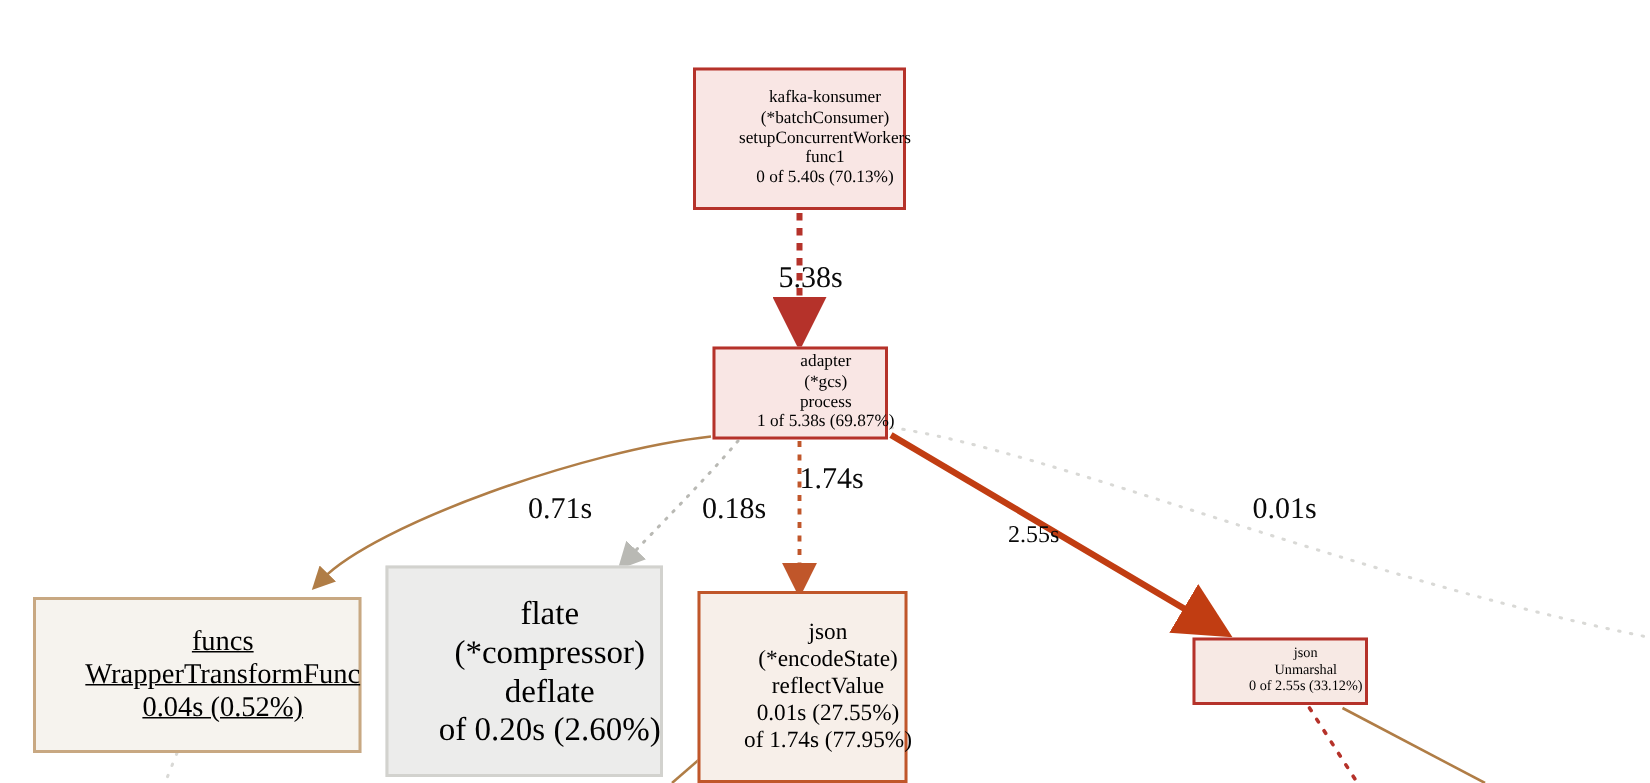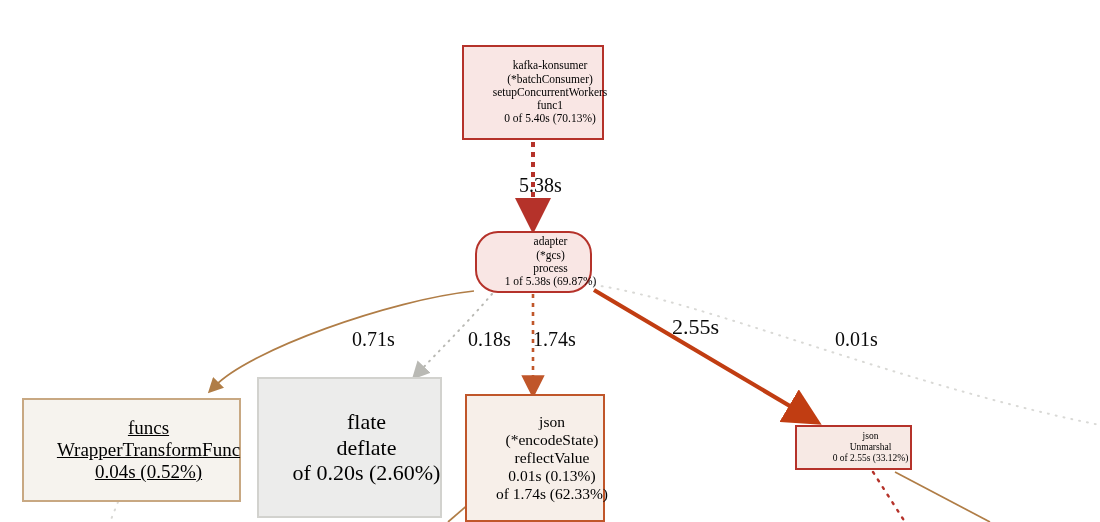--- a/index.html
+++ b/index.html
@@ -39,21 +39,21 @@
 
   
   #node-root {
     left: 462px; top: 45px; width: 142px; height: 95px;
     border-width: 2px; border-color: #b5322a;
     background: #f9e6e4; font-size: 11.5px;
   }
   #node-adapter {
     left: 475px; top: 231px; width: 117px; height: 62px;
     border-width: 2px; border-color: #b5322a;
-    background: #f9e6e4; font-size: 11.5px; border-radius: 23px;
+    background: #f9e6e4; font-size: 11.5px;
   }
   #node-funcs {
     left: 22px; top: 398px; width: 219px; height: 104px;
     border-width: 2px; border-color: #c8a882;
     background: #f6f3ee; font-size: 19px; text-decoration: underline;
   }
   #node-flate {
     left: 257px; top: 377px; width: 185px; height: 141px;
     border-width: 2px; border-color: #d2d2ce;
     background: #ececeb; font-size: 22px;
@@ -71,22 +71,22 @@
 
   .edge-label {
     position: absolute;
     color: #0a0a0a;
     white-space: nowrap;
     font-family: "Liberation Serif", "DejaVu Serif", serif;
   }
   #lbl-5_38s { left: 519px; top: 174px; font-size: 20px; }
   #lbl-0_71s { left: 352px; top: 328px; font-size: 20px; }
   #lbl-0_18s { left: 468px; top: 328px; font-size: 20px; }
-  #lbl-1_74s { left: 533px; top: 328px; font-size: 20px; }
-  #lbl-2_55s { left: 672px; top: 314px; font-size: 22px; }
+  #lbl-1_74s { left: 533px; top: 308px; font-size: 20px; }
+  #lbl-2_55s { left: 672px; top: 348px; font-size: 16px; }
   #lbl-0_01s { left: 835px; top: 328px; font-size: 20px; }
 </style>
 </head>
 <body>
 
 <div id="canvas">
 
   <svg id="edge-layer" viewBox="0 0 1100 522" xmlns="http://www.w3.org/2000/svg">
     <defs>
       <marker id="ah-red" markerWidth="9" markerHeight="9" refX="3" refY="4.5" orient="auto">
@@ -141,30 +141,31 @@
   </div>
 
   <div class="node" id="node-funcs">
     <span class="ln">funcs</span>
     <span class="ln">WrapperTransformFunc</span>
     <span class="ln">0.04s (0.52%)</span>
   </div>
 
   <div class="node" id="node-flate">
     <span class="ln">flate</span>
+    <span class="ln">(*compressor)</span>
     <span class="ln">deflate</span>
     <span class="ln">of 0.20s (2.60%)</span>
   </div>
 
   <div class="node" id="node-json-encode">
     <span class="ln">json</span>
     <span class="ln">(*encodeState)</span>
     <span class="ln">reflectValue</span>
-    <span class="ln">0.01s (0.13%)</span>
-    <span class="ln">of 1.74s (62.33%)</span>
+    <span class="ln">0.01s (27.55%)</span>
+    <span class="ln">of 1.74s (77.95%)</span>
   </div>
 
   <div class="node" id="node-json-unmarshal">
     <span class="ln">json</span>
     <span class="ln">Unmarshal</span>
     <span class="ln">0 of 2.55s (33.12%)</span>
   </div>
 
   <div class="edge-label" id="lbl-5_38s">5.38s</div>
   <div class="edge-label" id="lbl-0_71s">0.71s</div>

